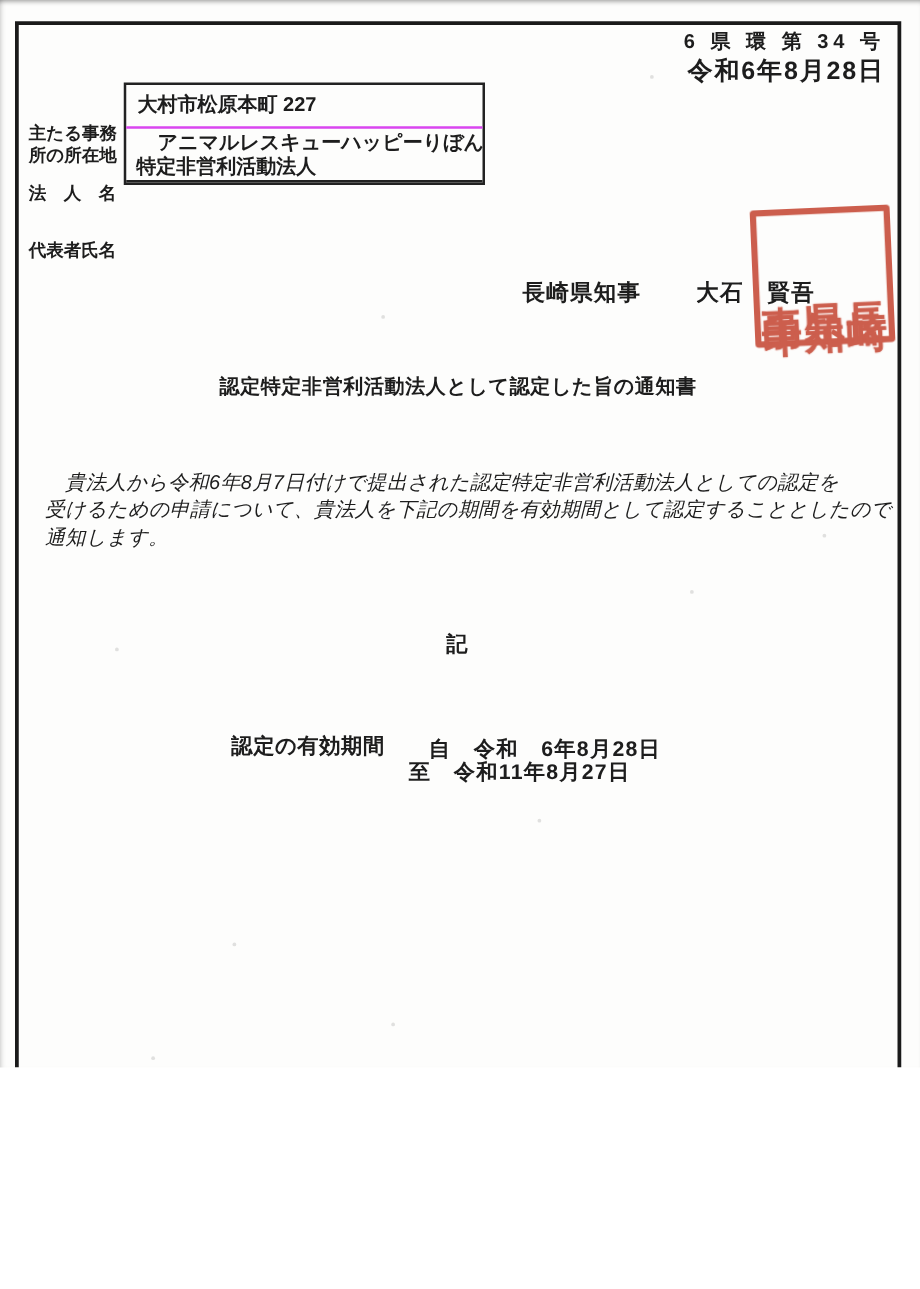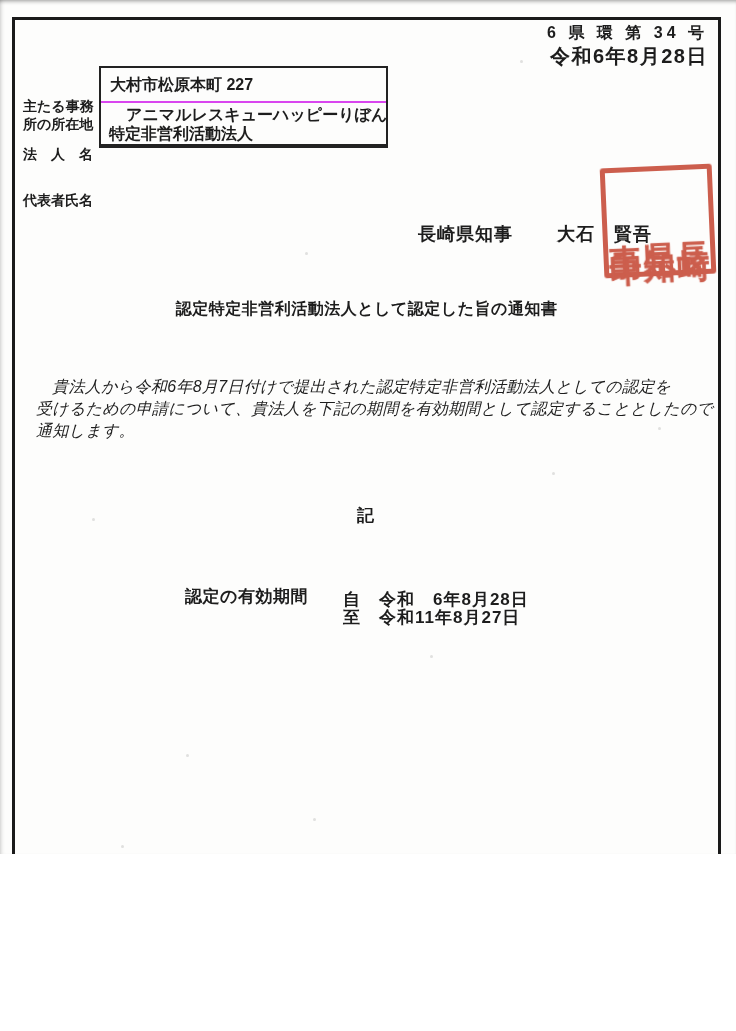--- a/index.html
+++ b/index.html
@@ -82,21 +82,21 @@
     font-size:17px;font-weight:700;letter-spacing:2px;
   }
 
   .validity-label{
     left:170px;top:565px;font-size:17px;font-weight:600;white-space:nowrap;letter-spacing:.5px;
   }
   .validity-from{
     left:328px;top:544px;font-size:17px;font-weight:700;white-space:nowrap;letter-spacing:1px;margin-top:24px;
   }
   .validity-to{
-    left:328px;top:586px;font-size:17px;font-weight:600;white-space:nowrap;letter-spacing:1px;
+    left:312px;top:586px;font-size:17px;font-weight:600;white-space:nowrap;letter-spacing:1px;
   }
 
   .speck{position:absolute;width:3px;height:3px;border-radius:50%;background:#c9c9c6;opacity:.55;}
 </style>
 </head>
 <body>
 
 <div class="page">
   <div class="frame">
 

